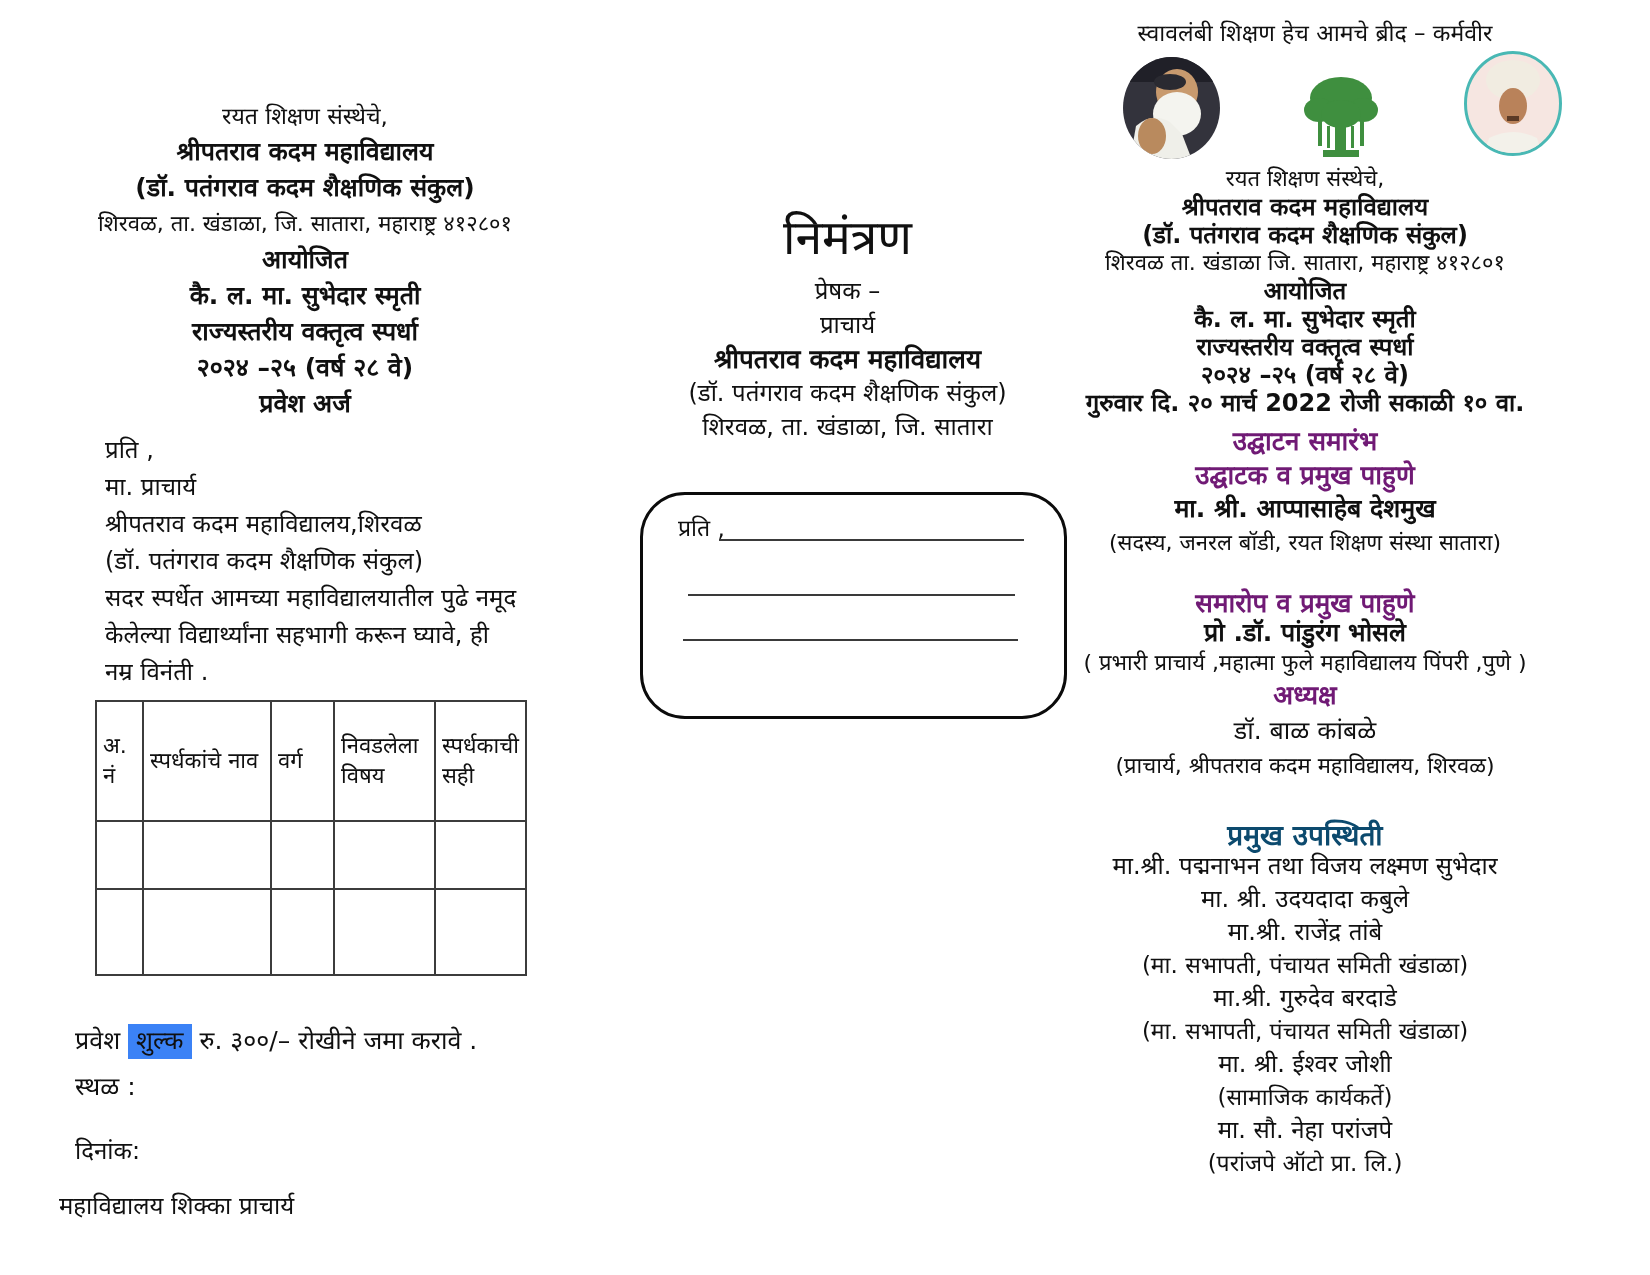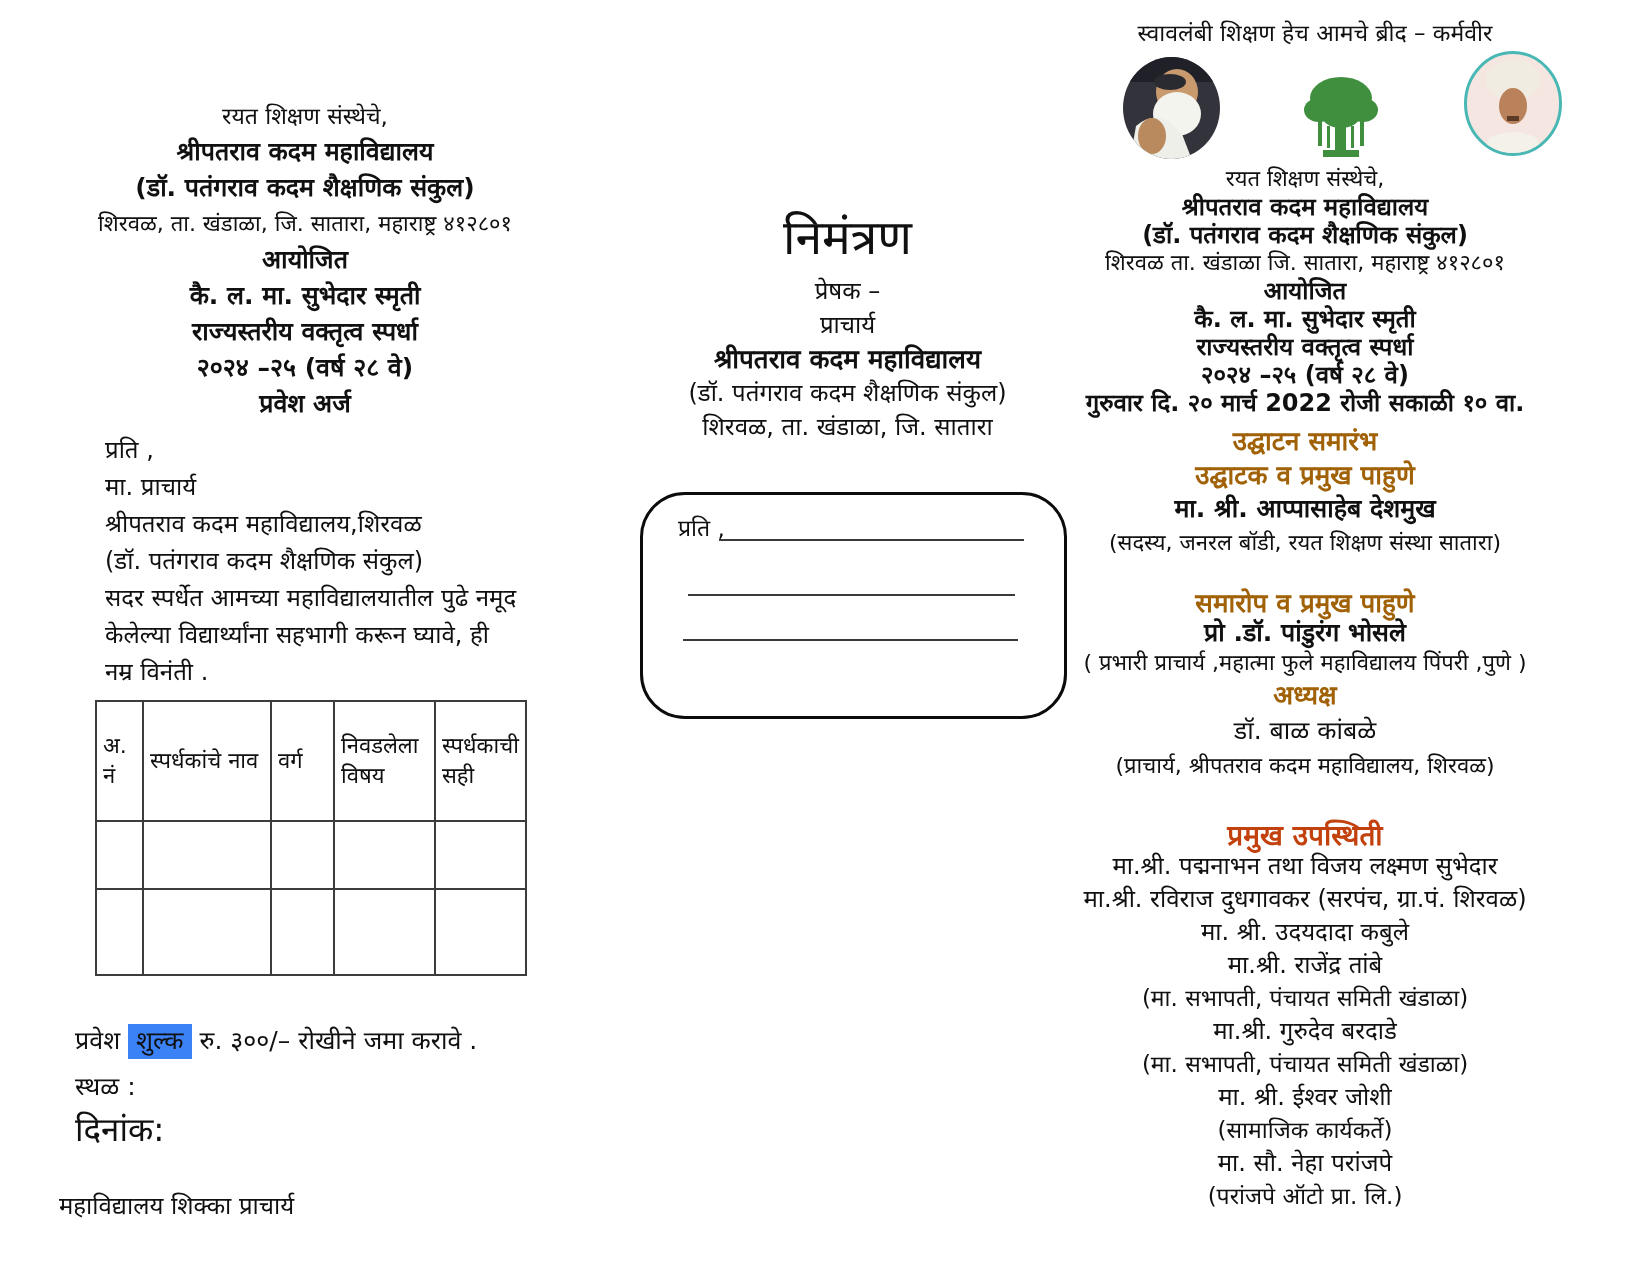--- a/index.html
+++ b/index.html
@@ -16,21 +16,21 @@
   .form-table{position:absolute;left:95px;top:700px;border-collapse:collapse;table-layout:fixed;}
   .form-table td{border:2px solid #3c3c3c;vertical-align:middle;padding:4px 6px;
                  font-size:22px;line-height:30px;}
   .col1{width:47px;} .col2{width:128px;} .col3{width:63px;} .col4{width:101px;} .col5{width:85px;}
   .row-head td{height:110px;}
   .row-blank1 td{height:58px;}
   .row-blank2 td{height:76px;}
   .fee-line{left:75px;top:1022px;font-size:25px;white-space:nowrap;}
   .fee-hl{background:#3b82f6;padding:2px 8px 4px 8px;}
   .place-line{left:75px;top:1068px;font-size:25px;}
-  .date-line{left:75px;top:1106px;font-size:33px;}
+  .date-line{left:75px;top:1133px;font-size:24px;}
   .left-footer{left:59px;top:1188px;font-size:24px;}
 
   
   .mid-header{left:620px;top:208px;width:455px;text-align:center;}
   .mid-title{font-size:48px;line-height:58px;margin-bottom:8px;}
   .mid-line{font-size:24px;line-height:34px;}
   .mid-line-bold{font-size:26px;line-height:34px;font-weight:bold;}
   .recipient-box{left:640px;top:492px;width:421px;height:221px;border:3px solid #0b0b0b;
                  border-radius:45px;}
   .box-to{position:absolute;left:35px;top:16px;font-size:23px;}
@@ -42,25 +42,25 @@
   
   .motto{left:1080px;top:16px;width:470px;text-align:center;font-size:23px;}
   .logo{position:absolute;}
   .r-block{left:1080px;width:450px;text-align:center;}
   .r-head{top:165px;line-height:28px;}
   .r-head .r-reg{font-size:22px;}
   .r-head .r-bold{font-size:24px;font-weight:bold;}
   .r-sec1{top:424px;line-height:34px;}
   .r-sec2{top:588px;line-height:30px;}
   .r-sec3{top:678px;line-height:35px;}
-  .r-title{font-size:26px;font-weight:bold;color:#a16207;}
+  .r-title{font-size:26px;font-weight:bold;color:#701a75;}
   .r-name{font-size:25px;font-weight:bold;}
   .r-name-reg{font-size:25px;}
   .r-desc{font-size:22px;}
-  .guests-title{top:815px;font-size:28px;font-weight:bold;color:#c2410c;}
+  .guests-title{top:815px;font-size:28px;font-weight:bold;color:#0c4a6e;}
   .guest-list{top:850px;line-height:33px;}
   .g-name{font-size:24px;}
   .g-desc{font-size:23px;}
 </style>
 </head>
 <body>
 
 <div class="page">
 
   <div class="abs left-header">
@@ -213,21 +213,20 @@
   <div class="abs r-block r-sec3">
     <div class="r-title">अध्यक्ष</div>
     <div class="r-name-reg">डॉ. बाळ कांबळे</div>
     <div class="r-desc">(प्राचार्य, श्रीपतराव कदम महाविद्यालय,  शिरवळ)</div>
   </div>
 
   <div class="abs r-block guests-title">प्रमुख उपस्थिती</div>
 
   <div class="abs r-block guest-list">
     <div class="g-name">मा.श्री.  पद्मनाभन तथा विजय लक्ष्मण सुभेदार</div>
-    <div class="g-name">मा.श्री. रविराज  दुधगावकर (सरपंच, ग्रा.पं. शिरवळ)</div>
     <div class="g-name">मा.  श्री.  उदयदादा कबुले</div>
     <div class="g-name">मा.श्री. राजेंद्र  तांबे</div>
     <div class="g-desc">(मा. सभापती,  पंचायत समिती खंडाळा)</div>
     <div class="g-name">मा.श्री. गुरुदेव बरदाडे</div>
     <div class="g-desc">(मा. सभापती, पंचायत समिती खंडाळा)</div>
     <div class="g-name">मा.  श्री. ईश्वर जोशी</div>
     <div class="g-desc">(सामाजिक कार्यकर्ते)</div>
     <div class="g-name">मा. सौ. नेहा परांजपे</div>
     <div class="g-desc">(परांजपे ऑटो प्रा. लि.)</div>
   </div>

